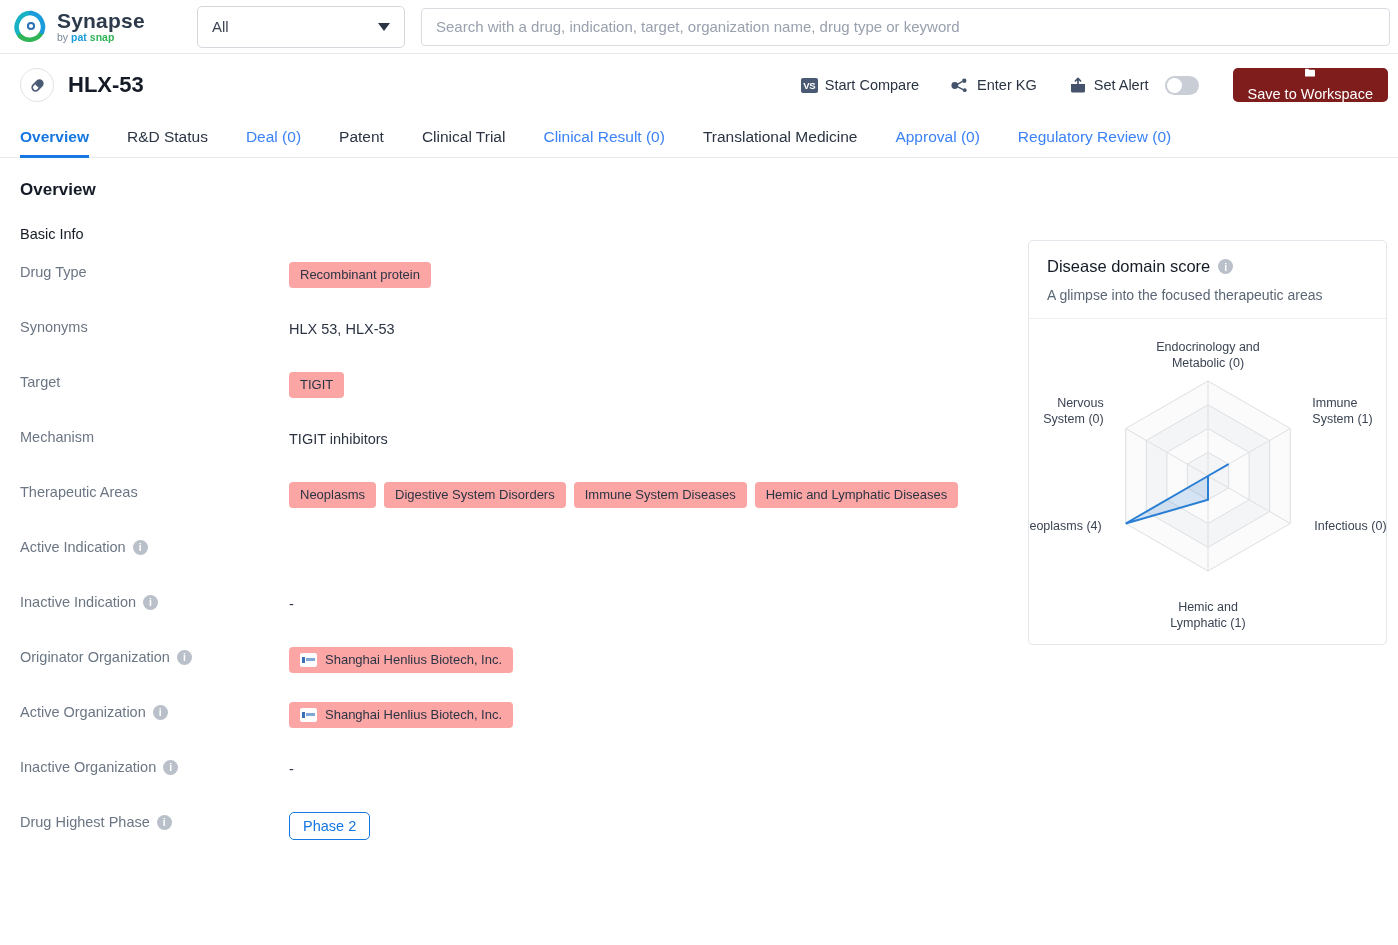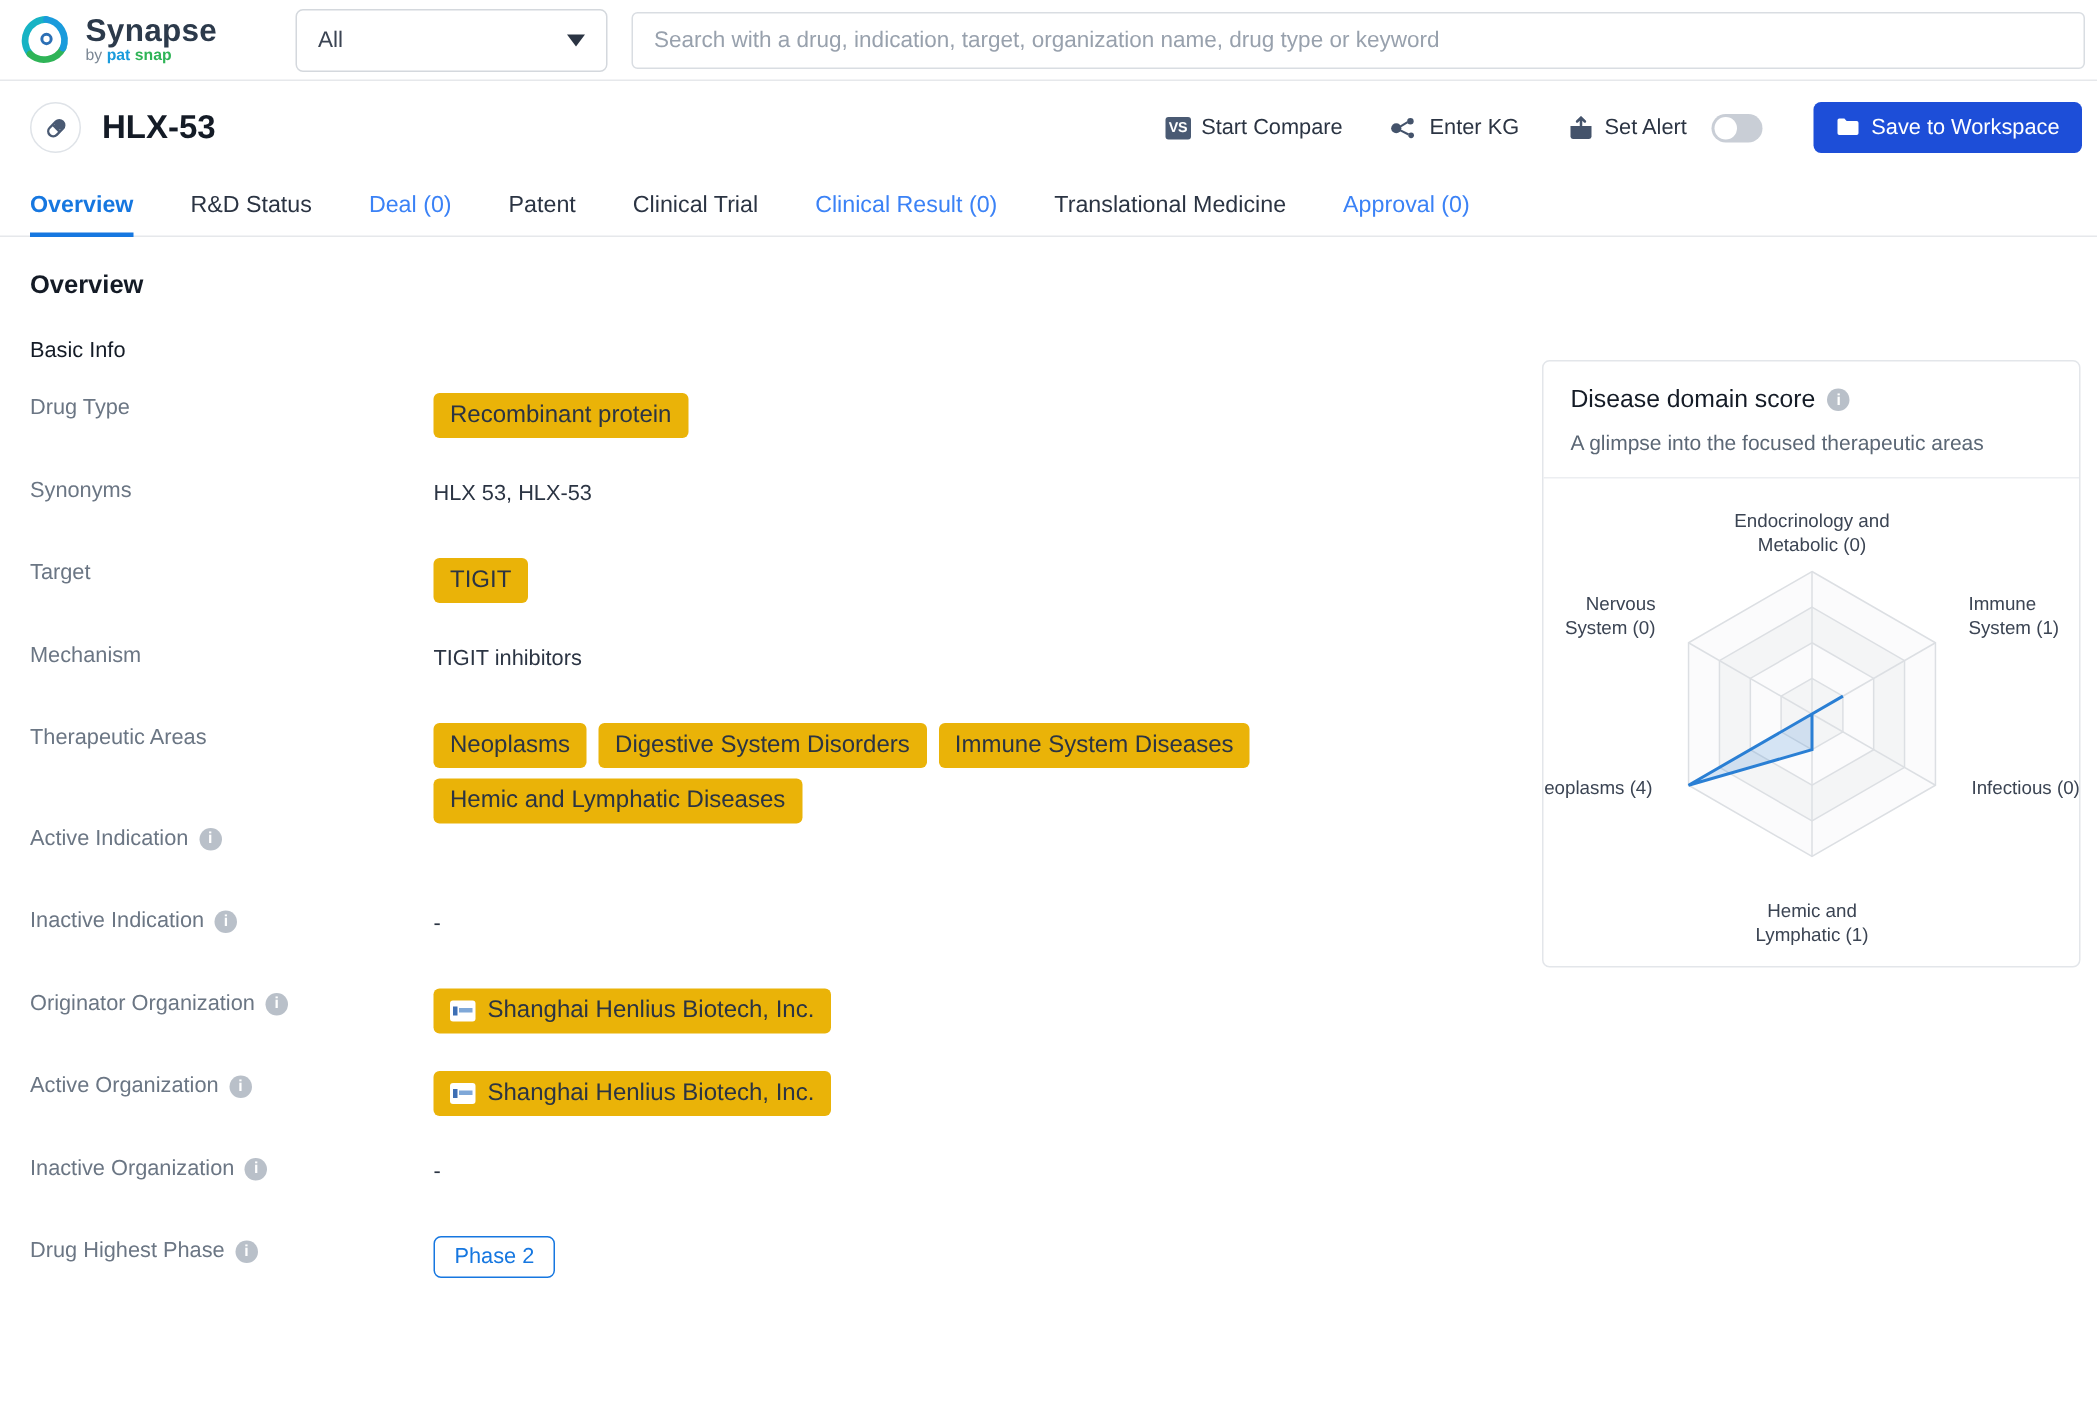--- a/index.html
+++ b/index.html
@@ -49,23 +49,23 @@
   .head-actions { margin-left: auto; display: flex; align-items: center; gap: 0; }
   .act { display: flex; align-items: center; gap: 7px; font-size: 14.5px; color: #2b3443; padding: 0 16px; }
   .vs-badge {
     width: 17px; height: 15px; background: #4a5a73; border-radius: 2px; color: #fff;
     font-size: 9.5px; font-weight: 700; display: flex; align-items: center; justify-content: center;
     letter-spacing: -.3px;
   }
   .toggle { width: 34px; height: 19px; border-radius: 10px; background: #c9ced6; position: relative; margin-left: 9px; }
   .toggle i { position: absolute; left: 2px; top: 2px; width: 15px; height: 15px; border-radius: 50%; background: #fff; }
   .save-btn {
-    display: flex; align-items: center; gap: 8px; background: #1d4ed8; color: #fff;
+    display: flex; align-items: center; gap: 8px; background: #7f1d1d; color: #fff;
     border-radius: 5px; height: 34px; padding: 0 15px; font-size: 14.5px; margin-left: 18px;
-    border: none; font-family: inherit;
+    border: none; font-family: inherit; flex-direction: column;
   }
 
   
   .tabs { display: flex; align-items: flex-end; height: 42px; border-bottom: 1px solid #e6e8eb; padding: 0 20px; gap: 0; }
   .tab { font-size: 15.5px; color: #2b3443; padding: 0 19px 11px 19px; position: relative; white-space: nowrap; }
   .tab:first-child { padding-left: 0; }
   .tab.active { color: #1677e0; font-weight: 700; }
   .tab.active::after { content:''; position:absolute; left:0; right:19px; bottom:-1px; height:3px; background:#1677e0; }
   .tab.dim { color: #3b82f6; }
 
@@ -81,22 +81,22 @@
     width: 253px; flex: none; font-size: 14.5px; color: #6b7684;
     display: flex; align-items: center; gap: 7px; padding-top: 2px;
   }
   .info-i {
     width: 15px; height: 15px; border-radius: 50%; background: #b9c0c9; color: #fff;
     font-size: 10.5px; font-weight: 700; display: inline-flex; align-items: center;
     justify-content: center; font-style: normal; flex: none;
   }
   .row-val { flex: 1; display: flex; flex-wrap: wrap; gap: 7px 8px; align-items: flex-start; }
   .chip {
-    background: #eab308; border-radius: 4px; padding: 5px 11px;
-    font-size: 16px; color: #2b3443; line-height: 1.25;
+    background: #fca5a5; border-radius: 4px; padding: 5px 11px;
+    font-size: 13px; color: #2b3443; line-height: 1.25;
   }
   .chip.org { display: flex; align-items: center; gap: 8px; }
   .org-logo { width: 17px; height: 14px; background: #fff; border-radius: 2px; position: relative; flex:none; overflow:hidden;}
   .org-logo::before { content:''; position:absolute; left:2px; top:4px; width:3px; height:6px; background:#3d6fb5; }
   .org-logo::after { content:''; position:absolute; left:6px; top:5px; width:9px; height:3px; background:#7fa8d8; }
   .plain { font-size: 14.5px; color: #2b3443; padding-top: 4px; }
   .dash { font-size: 14.5px; color: #2b3443; padding-top: 4px; }
   .phase-badge {
     border: 1px solid #1677e0; color: #1677e0; border-radius: 5px;
     padding: 5px 13px; font-size: 14.5px; background: #fff;
@@ -198,20 +198,21 @@
 
 <div class="tabs" id="tabs">
     <div class="tab active"><span>Overview</span></div>
     <div class="tab"><span>R&amp;D Status</span></div>
     <div class="tab dim"><span>Deal (0)</span></div>
     <div class="tab"><span>Patent</span></div>
     <div class="tab"><span>Clinical Trial</span></div>
     <div class="tab dim"><span>Clinical Result (0)</span></div>
     <div class="tab"><span>Translational Medicine</span></div>
     <div class="tab dim"><span>Approval (0)</span></div>
+    <div class="tab dim"><span>Regulatory Review (0)</span></div>
   </div>
 
 <div class="body">
   <div class="left">
     <div class="h-overview">Overview</div>
     <div class="h-basic">Basic Info</div>
     <div class="rows" id="rows">
         <div class="row">
           <div class="row-label">
             <span>Drug Type</span>

